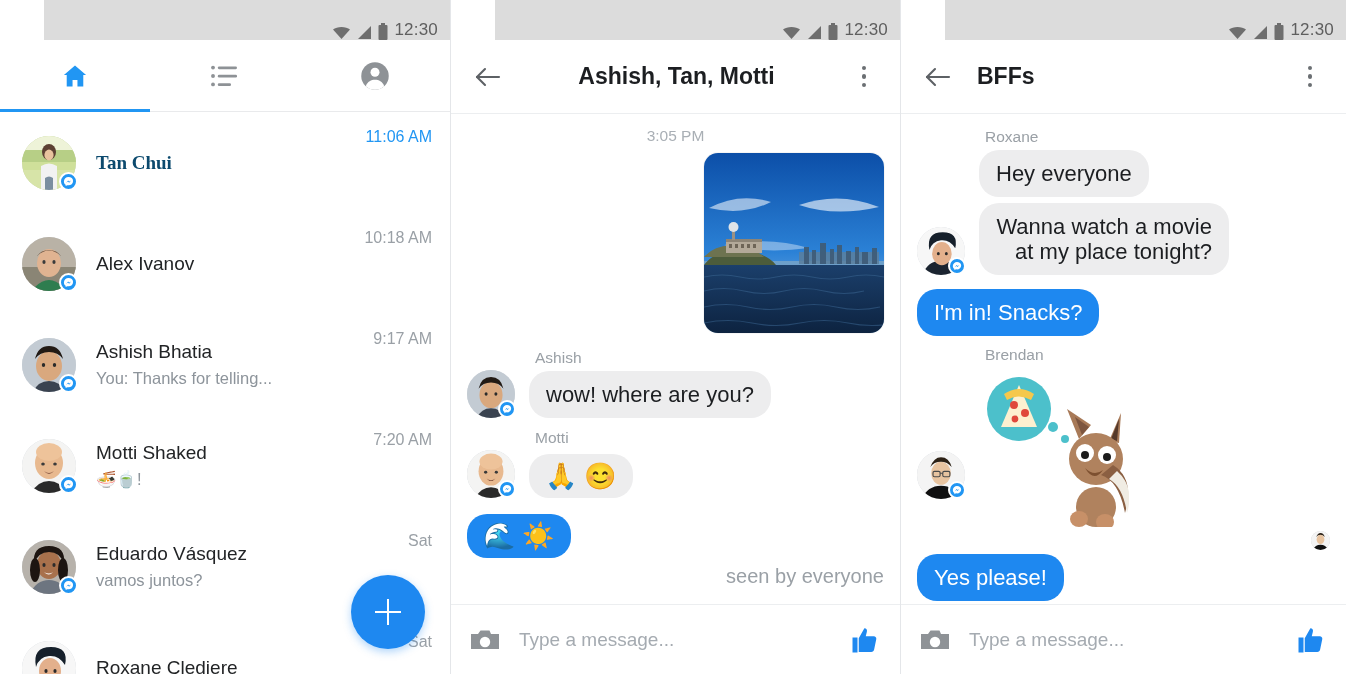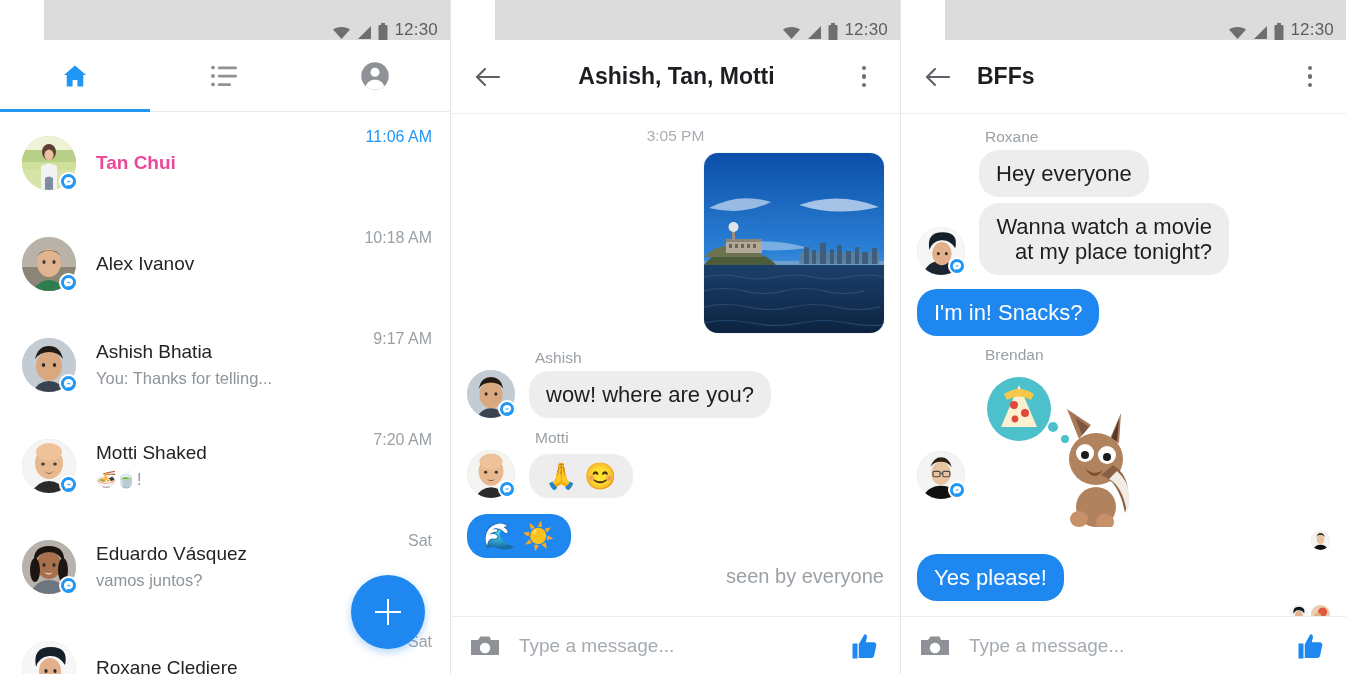--- a/index.html
+++ b/index.html
@@ -63,21 +63,21 @@
   }
   .row-text { flex: 1; min-width: 0; margin-left: 20px; }
   .row-name {
     font-size: 19px; color: #222426; line-height: 25px;
     white-space: nowrap; overflow: hidden; text-overflow: ellipsis;
   }
   .row-snippet {
     font-size: 16.5px; color: #8d949b; line-height: 24px; margin-top: 2px;
     white-space: nowrap; overflow: hidden; text-overflow: ellipsis;
   }
-  .chatrow.unread .row-name { font-weight: bold; color: #ec4899; }
+  .chatrow.unread .row-name { font-weight: bold; color: #0c4a6e; font-family: Liberation Serif, serif; }
   .chatrow.unread .row-snippet { font-weight: bold; color: #1c1e21; }
   .row-time {
     font-size: 16px; color: #9aa0a6; margin-left: 10px; flex-shrink: 0;
     align-self: flex-start; margin-top: 16px;
   }
   .chatrow.unread .row-time { color: #2196f3; }
 
   .fab {
     position: absolute; left: 351px; top: 575px;
     width: 74px; height: 74px; border-radius: 50%;
@@ -131,21 +131,21 @@
   .bubble.out { background: #1e88f0; color: #fff; }
   .bubble.emoji { font-size: 26px; line-height: 28px; padding: 8px 16px; }
   .photo-msg {
     width: 180px; height: 180px; border-radius: 14px; overflow: hidden;
     margin-left: auto; box-shadow: 0 0 0 1px rgba(0,0,0,.04);
   }
   .seenby { text-align: right; font-size: 20px; color: #9aa0a6; padding-top: 7px; }
 
   
   .composer {
-    position: absolute; left: 0; bottom: 0; width: 100%; height: 58px;
+    position: absolute; left: 0; bottom: 0; width: 100%; height: 70px;
     background: #fff; border-top: 1px solid #eceef0;
     display: flex; align-items: center; padding: 0 18px; gap: 16px;
   }
   .cam-btn { width: 34px; height: 30px; display:flex; align-items:center; cursor:pointer; }
   .compose-input {
     flex: 1; border: none; outline: none; font-size: 19px; color: #333;
     font-family: "Liberation Sans", sans-serif; background: transparent;
   }
   .compose-input::placeholder { color: #a5abb1; }
   .thumb-btn { width: 34px; height: 34px; display:flex; align-items:center; justify-content:center; cursor:pointer; }

